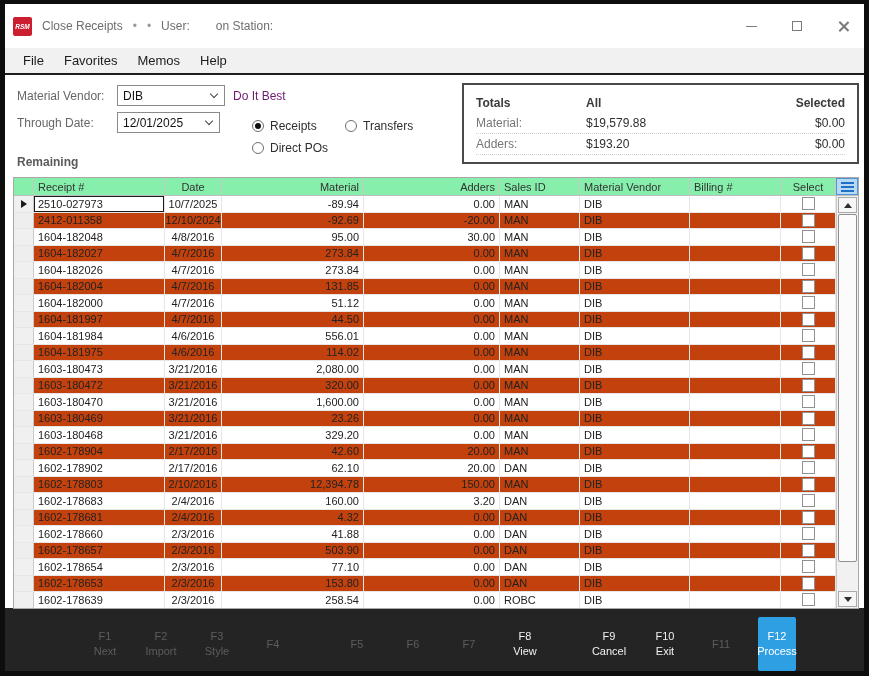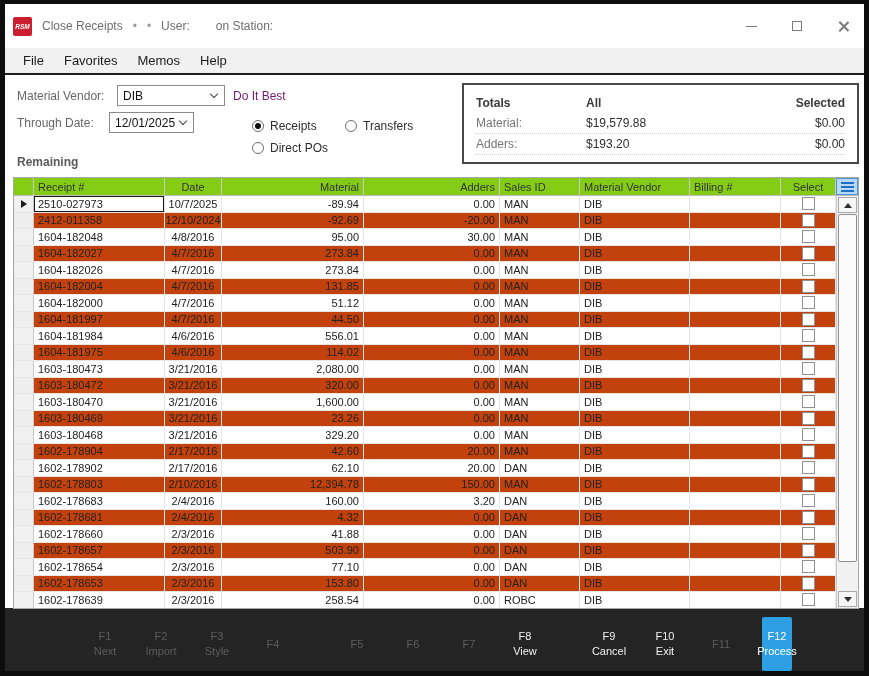--- a/index.html
+++ b/index.html
@@ -29,21 +29,21 @@
   .mdivider { height:2px; background:#1f1f1f; flex:none; }
 
   
   .formarea { height:103px; flex:none; position:relative; background:#fff; font-size:12px;border-radius:24px; }
   .flabel { position:absolute; color:#666; }
   .lbl-mv { left:12px; top:14px; }
   .lbl-td { left:12px; top:41px; }
   .combo { position:absolute; height:21px; background:#fff; border:1px solid #8a8a8a; display:flex; align-items:center;
            padding-left:5px; color:#111; cursor:default; }
   .combo-mv { left:112px; top:10px; width:108px; }
-  .combo-td { left:104px; top:37px; width:85px; }
+  .combo-td { left:112px; top:37px; width:103px; }
   .chev { width:6px; height:6px; border-right:1.2px solid #444; border-bottom:1.2px solid #444;
           transform:rotate(45deg); margin:-3px 7px 0 auto; flex:none; }
   .desc-mv { position:absolute; left:228px; top:14px; color:#3d3d3d; }
   .radio { position:absolute; display:flex; align-items:center; color:#2e2e2e; cursor:default; }
   .r-receipts { left:247px; top:44px; }
   .r-transfers { left:340px; top:44px; }
   .r-directpos { left:247px; top:66px; }
   .rdot { width:12px; height:12px; border:1px solid #6e6e6e; border-radius:50%; background:#fff; margin-right:6px; position:relative; flex:none; }
   .radio.selected .rdot::after { content:""; position:absolute; left:2px; top:2px; width:6px; height:6px; background:#111; border-radius:50%; }
   .remaining { position:absolute; left:12px; top:80px; font-weight:bold; color:#5a5a5a; font-size:12px; }
@@ -55,21 +55,21 @@
   .t-all { text-align:left; }
   .head .t-all { padding-right:35px; }
   .t-sel { text-align:right; }
   .trow.data { border-bottom:1px dotted #d0d0d0; }
   .t-label { color:#767676; }
   .t-val { color:#2e2e2e; }
 
   
   .grid { flex:none; position:relative; margin-left:9px; width:844px; height:430px; font-size:11px; background:#fff;
           outline:1px solid #a8a8a8; }
-  .ghead { display:flex; height:18px; background:#84cc16; border-bottom:1px solid #bdbdbd; color:#333; }
+  .ghead { display:flex; height:18px; background:#86efac; border-bottom:1px solid #bdbdbd; color:#333; }
   .gh { border-right:1px solid #c9c9c9; display:flex; align-items:center; padding:0 4px; white-space:nowrap; overflow:hidden; }
   .w-ind { width:20px; padding:0; justify-content:center; }
   .w-receipt { width:131px; }
   .w-date { width:57px; justify-content:center; }
   .w-material { width:142px; justify-content:flex-end; }
   .w-adders { width:136px; justify-content:flex-end; }
   .w-sales { width:80px; }
   .w-vendor { width:110px; }
   .w-billing { width:91px; }
   .w-select { width:55px; justify-content:center; }
@@ -97,21 +97,21 @@
   .sthumb { position:absolute; left:1px; right:1px; top:18px; bottom:46px; background:#fbfbfb; border:1px solid #8f8f8f; border-radius:2px; }
 
   
   .strip { flex:1; background:#ededed; }
   .fbar { height:72px; flex:none; background:#242424; display:flex; align-items:center; padding-left:72px; }
   .fcell { width:56px; text-align:center; line-height:15px; font-size:11px; flex:none; }
   .fcell.disabled { color:#5c5c5c; }
   .fcell.enabled { color:#f1f1f1; }
   .fspacer { width:28px; flex:none; }
   .fcell.primary { display:flex; justify-content:center; }
-  .fprimary { width:30px; height:54px; background:#2e9fe2; color:#fff; border-radius:2px; display:flex; flex-direction:column;
+  .fprimary { width:38px; height:54px; background:#2e9fe2; color:#fff; border-radius:2px; display:flex; flex-direction:column;
               align-items:center; justify-content:center; line-height:15px; cursor:pointer; }
 </style>
 </head>
 <body>
 
 <div class="window">
   <div class="inner">
 
     <div class="titlebar">
       <div class="logo">RSM</div>

